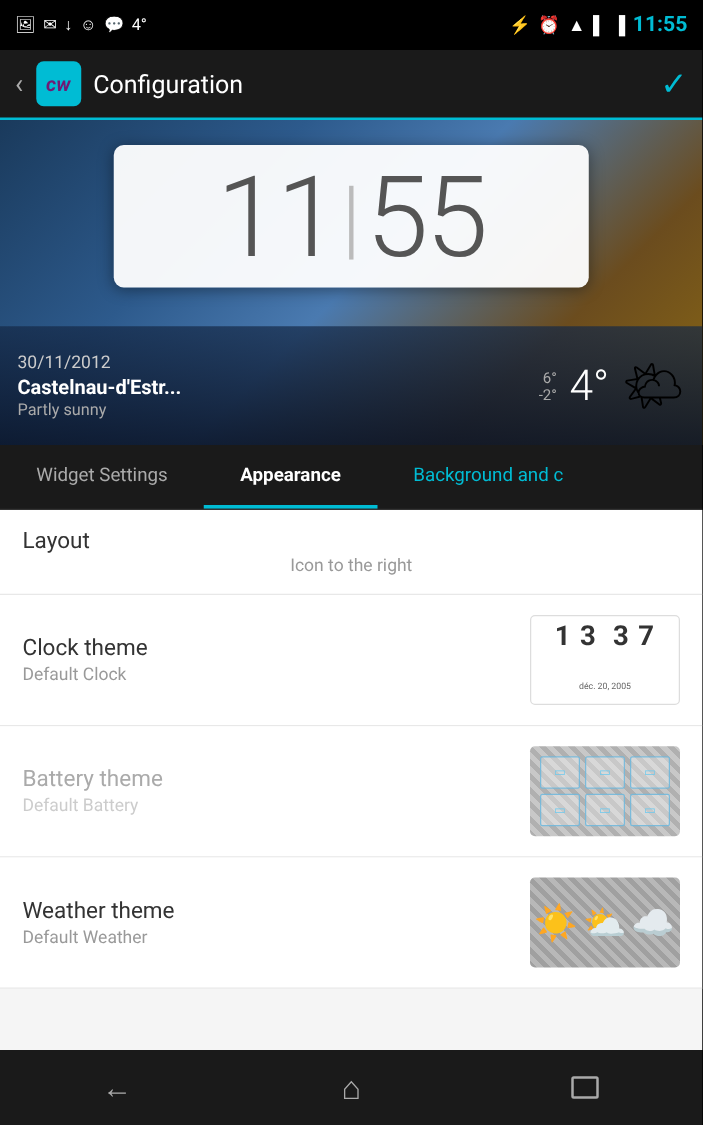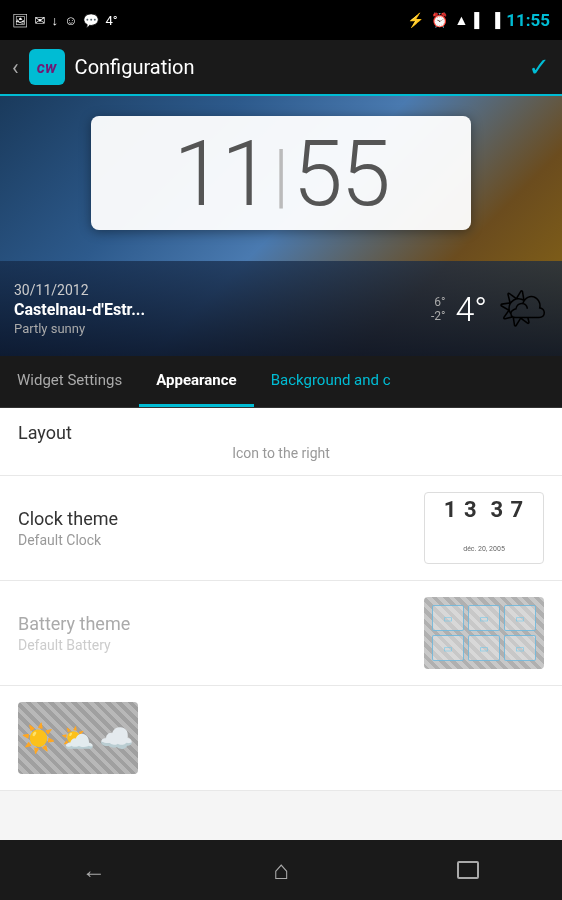--- a/index.html
+++ b/index.html
@@ -189,21 +189,21 @@
       background: #1a1a1a;
       display: flex;
       align-items: stretch;
       border-bottom: 1px solid #333;
       overflow: hidden;
     }
     .tab {
       display: flex;
       align-items: center;
       justify-content: flex-end;
-      padding: 0 17px;
+      padding: 0 29px;
       font-size: 15px;
       color: #aaa;
       cursor: pointer;
       border-bottom: 3px solid transparent;
       white-space: nowrap;
     }
     .tab.active {
       color: #fff;
       border-bottom: 3px solid #00bcd4;
       font-weight: bold;
@@ -509,20 +509,24 @@
       <div class="batt-icon">▭</div>
       <div class="batt-icon">▭</div>
       <div class="batt-icon">▭</div>
       <div class="batt-icon">▭</div>
       <div class="batt-icon">▭</div>
       <div class="batt-icon">▭</div>
     </div>
   </div>
 
   <div class="settings-item">
+    <div class="settings-item-text">
+      <span class="settings-item-title">Weather theme</span>
+      <span class="settings-item-subtitle">Default Weather</span>
+    </div>
     <div class="settings-item-thumb thumb-weather">
       <span class="weather-thumb-icon">☀️</span>
       <span class="weather-thumb-icon">⛅</span>
       <span class="weather-thumb-icon">☁️</span>
     </div>
   </div>
 
 </div>
 
 <div id="nav-bar">

